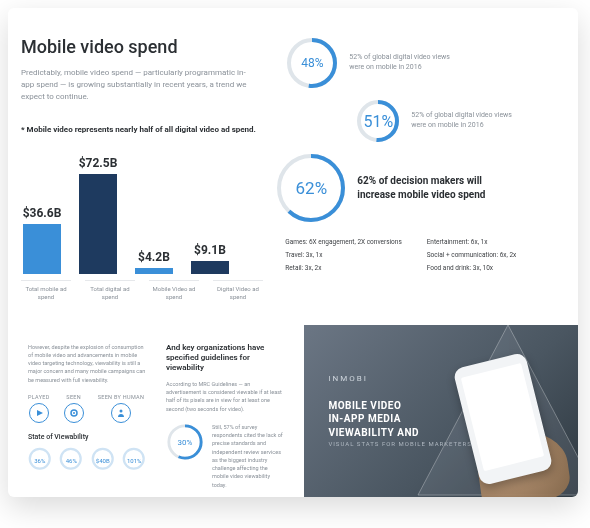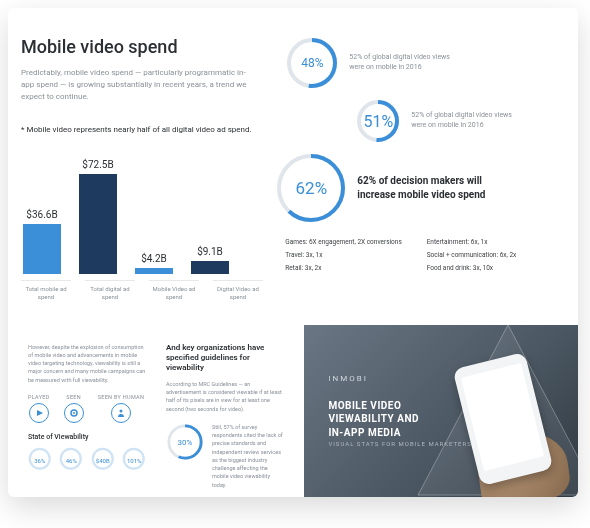--- a/index.html
+++ b/index.html
@@ -36,41 +36,41 @@
   }
   .intro {
     font-size: 8px;
     line-height: 1.5;
     color: #8a9199;
     max-width: 230px;
     margin-bottom: 22px;
   }
   .note {
     font-size: 8px;
-    font-weight: 400;
+    font-weight: 700;
     color: #2b2f33;
     margin-bottom: 14px;
   }
 
   
   .bars {
     display: flex;
     align-items: flex-end;
     height: 126px;
     gap: 14px;
   }
   .bar-wrap {
     display: flex;
     flex-direction: column;
     align-items: center;
     width: 42px;
   }
   .bar-val {
-    font-size: 10px;
-    font-weight: 400;
+    font-size: 12px;
+    font-weight: 700;
     color: #2b2f33;
     margin-bottom: 4px;
   }
   .bar {
     width: 38px;
   }
   .bar-label {
     font-size: 6px;
     color: #8a9199;
     text-align: center;
@@ -431,20 +431,20 @@
     <div class="pb-right">
       <svg class="triangle" viewBox="0 0 200 200">
         <polygon points="100,10 190,180 10,180" fill="none" stroke="#ffffff" stroke-width="1" opacity="0.5"></polygon>
         <polygon points="100,10 190,180 10,180" fill="#9aa4ae" opacity="0.25"></polygon>
       </svg>
       <div class="hand"></div>
       <div class="phone"></div>
       <div class="brand">INMOBI</div>
       <div class="promo-title">
         <div>MOBILE VIDEO</div>
+        <div>IN-APP MEDIA</div>
         <div>VIEWABILITY AND</div>
-        <div>IN-APP MEDIA</div>
       </div>
       <div class="promo-sub">VISUAL STATS FOR MOBILE MARKETERS</div>
     </div>
   </div>
 
 </div>
 
 </body></html>

